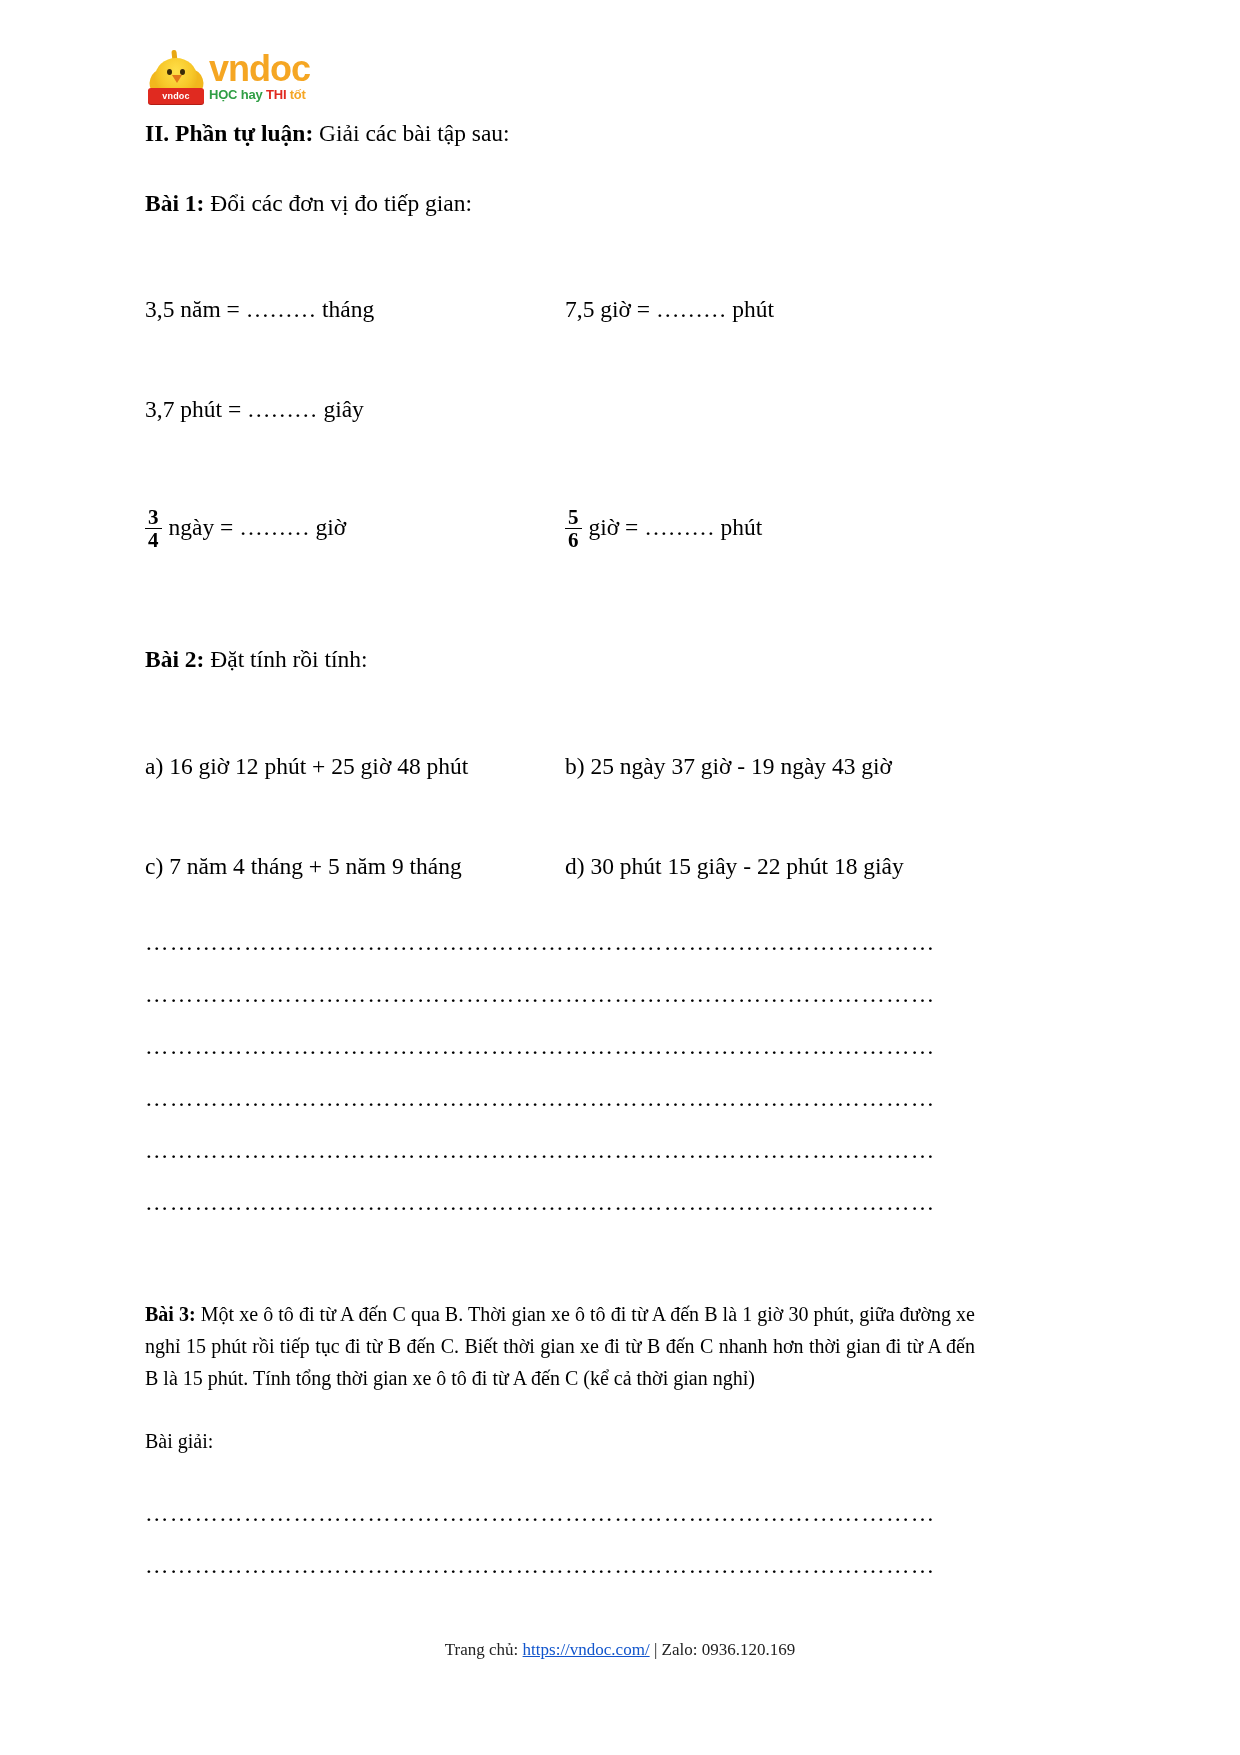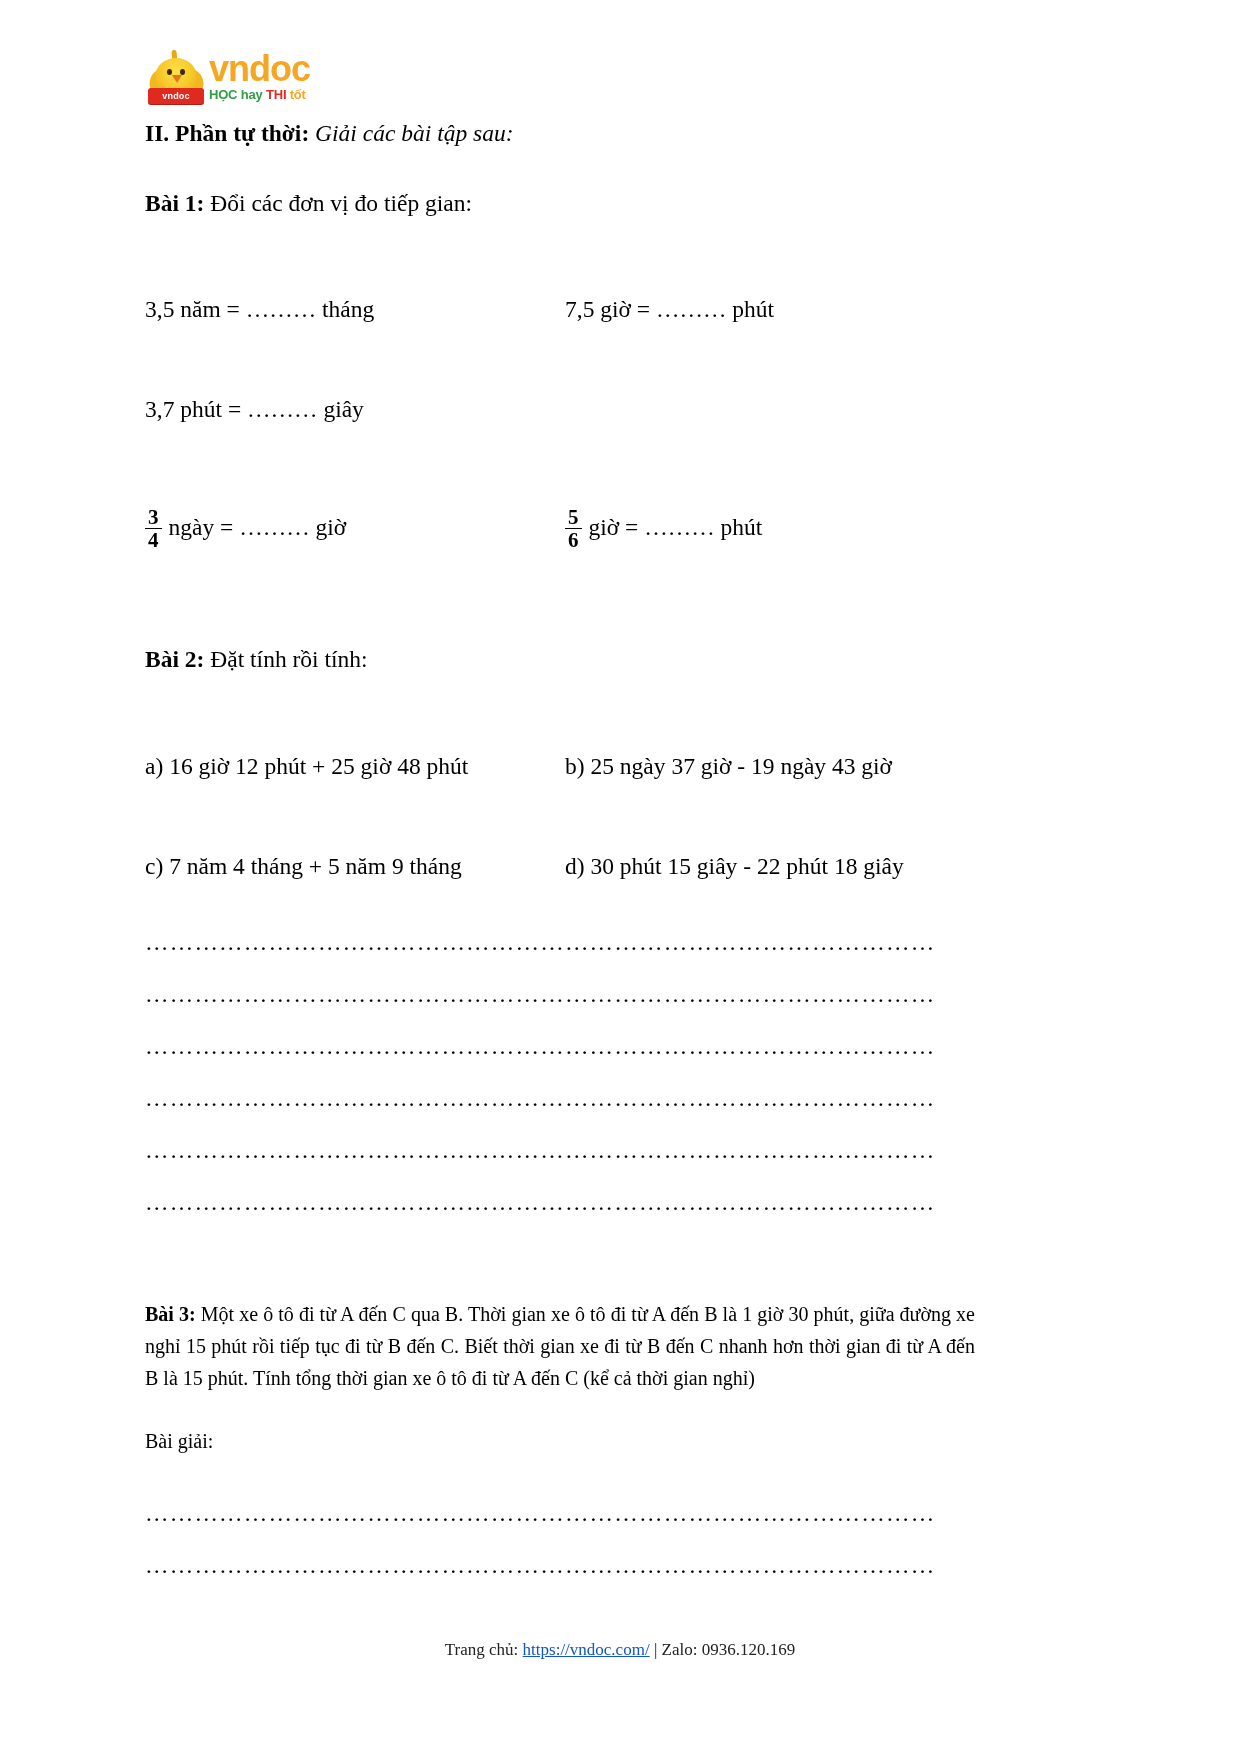--- a/index.html
+++ b/index.html
@@ -141,21 +141,21 @@
     width: 830px;
     font-size: 23.5px;
     line-height: 1.0;
   }
   .line-heading {
     margin: 0 0 0 0;
     padding-top: 2px;
     font-size: 23.5px;
   }
   .bold { font-weight: bold; }
-  .italic { font-style: italic; }
+  .italic { }
 
   .block-gap-sm { height: 30px; }
   .block-gap-md { height: 44px; }
   .block-gap-lg { height: 70px; }
   .block-gap-xl { height: 96px; }
 
   .two-col {
     display: flex;
     width: 100%;
   }
@@ -240,21 +240,21 @@
       <div class="logo-word">vndoc</div>
       <div class="logo-tagline">
         <span class="tag-hoc">HỌC</span><span>&nbsp;</span><span class="tag-hay">hay</span><span>&nbsp;</span><span class="tag-thi">THI</span><span>&nbsp;</span><span class="tag-tot">tốt</span>
       </div>
     </div>
   </div>
 
   <div class="content">
 
     <p class="line-heading">
-      <span class="bold">II. Phần tự thời:</span>
+      <span class="bold">II. Phần tự luận:</span>
       <span class="italic">Giải các bài tập sau:</span>
     </p>
 
     <div class="block-gap-md"></div>
 
     <p class="line-heading">
       <span class="bold">Bài 1:</span>
       <span>Đổi các đơn vị đo tiếp gian:</span>
     </p>
 

